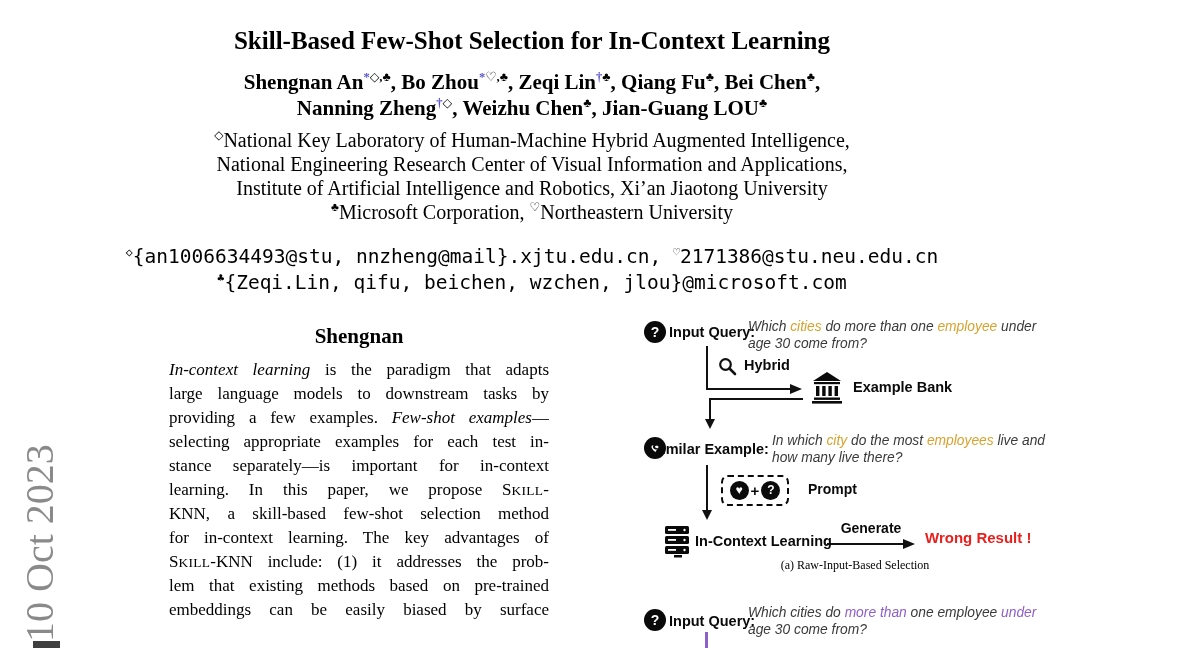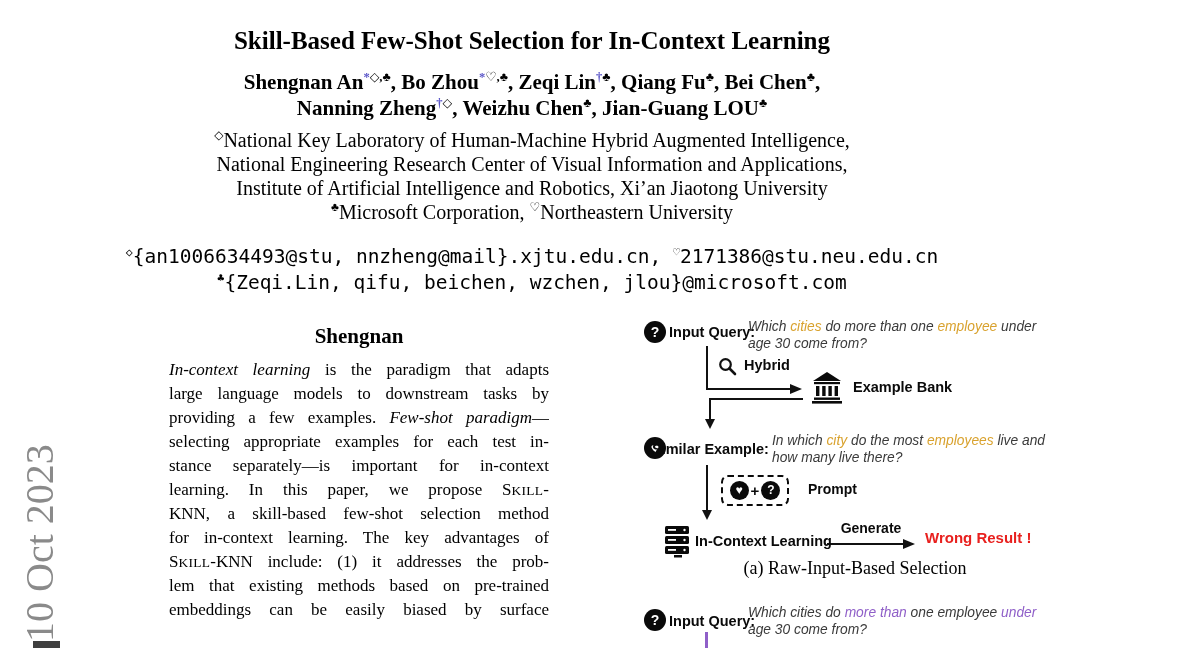--- a/index.html
+++ b/index.html
@@ -40,21 +40,21 @@
   .hl-o{color:var(--highlight_orange);font-style:italic;}
   .hl-p{color:var(--highlight_purple);}
   .circle-icon{width:22px;height:22px;border-radius:50%;background:#0a0a0a;color:#fff;
     text-align:center;line-height:22px;font-size:14px;font-weight:bold;}
   .circle-icon.small{width:19px;height:19px;line-height:19px;font-size:12px;position:static;}
   .prompt-box{left:101px;top:160px;width:68px;height:31px;border:2px dashed #0a0a0a;
     border-radius:7px;box-sizing:border-box;display:flex;align-items:center;justify-content:center;gap:1px;}
   .plus{font-weight:bold;font-size:15px;color:#0a0a0a;padding:0 1px;}
   #wrong-label{color:var(--error_red);font-size:15px;}
   #caption-a{left:55px;top:243px;width:360px;text-align:center;
-    font-family:"Liberation Serif","DejaVu Serif",serif;font-size:18px;color:#000;white-space:nowrap;}
+    font-family:"Liberation Serif","DejaVu Serif",serif;font-size:12px;color:#000;white-space:nowrap;}
   #purple-line{left:85px;top:317px;width:3px;height:16px;background:var(--highlight_purple);}
   svg{display:block;}
 </style>
 </head>
 <body>
 
 <div id="watermark">10 Oct 2023</div>
 <div id="watermark-stub"></div>
 
 <div id="title" class="center">Skill-Based Few-Shot Selection for In-Context Learning</div>
@@ -64,21 +64,21 @@
 <div id="affil2" class="center affil-line">National Engineering Research Center of Visual Information and Applications,</div>
 <div id="affil3" class="center affil-line">Institute of Artificial Intelligence and Robotics, Xi’an Jiaotong University</div>
 <div id="affil4" class="center affil-line"><span class="sup">♣</span><span>Microsoft Corporation, </span><span class="sup">♡</span><span>Northeastern University</span></div>
 <div id="email1" class="center email-line"><span class="sup">◇</span><span>{an1006634493@stu, nnzheng@mail}.xjtu.edu.cn, </span><span class="sup">♡</span><span>2171386@stu.neu.edu.cn</span></div>
 <div id="email2" class="center email-line"><span class="sup">♣</span><span>{Zeqi.Lin, qifu, beichen, wzchen, jlou}@microsoft.com</span></div>
 
 <div id="abstract-heading">Shengnan</div>
 <div id="abstract-body">
   <div class="abs-line"><span class="i">In-context learning</span><span> is the paradigm that adapts</span></div>
   <div class="abs-line"><span>large language models to downstream tasks by</span></div>
-  <div class="abs-line"><span>providing a few examples. </span><span class="i">Few-shot paradigm</span><span>—</span></div>
+  <div class="abs-line"><span>providing a few examples. </span><span class="i">Few-shot examples</span><span>—</span></div>
   <div class="abs-line"><span>selecting appropriate examples for each test in-</span></div>
   <div class="abs-line"><span>stance separately—is important for in-context</span></div>
   <div class="abs-line"><span>learning. In this paper, we propose S</span><span class="sc">KILL</span><span>-</span></div>
   <div class="abs-line"><span>KNN, a skill-based few-shot selection method</span></div>
   <div class="abs-line"><span>for in-context learning. The key advantages of</span></div>
   <div class="abs-line"><span>S</span><span class="sc">KILL</span><span>-KNN include: (1) it addresses the prob-</span></div>
   <div class="abs-line"><span>lem that existing methods based on pre-trained</span></div>
   <div class="abs-line"><span>embeddings can be easily biased by surface</span></div>
 </div>
 

